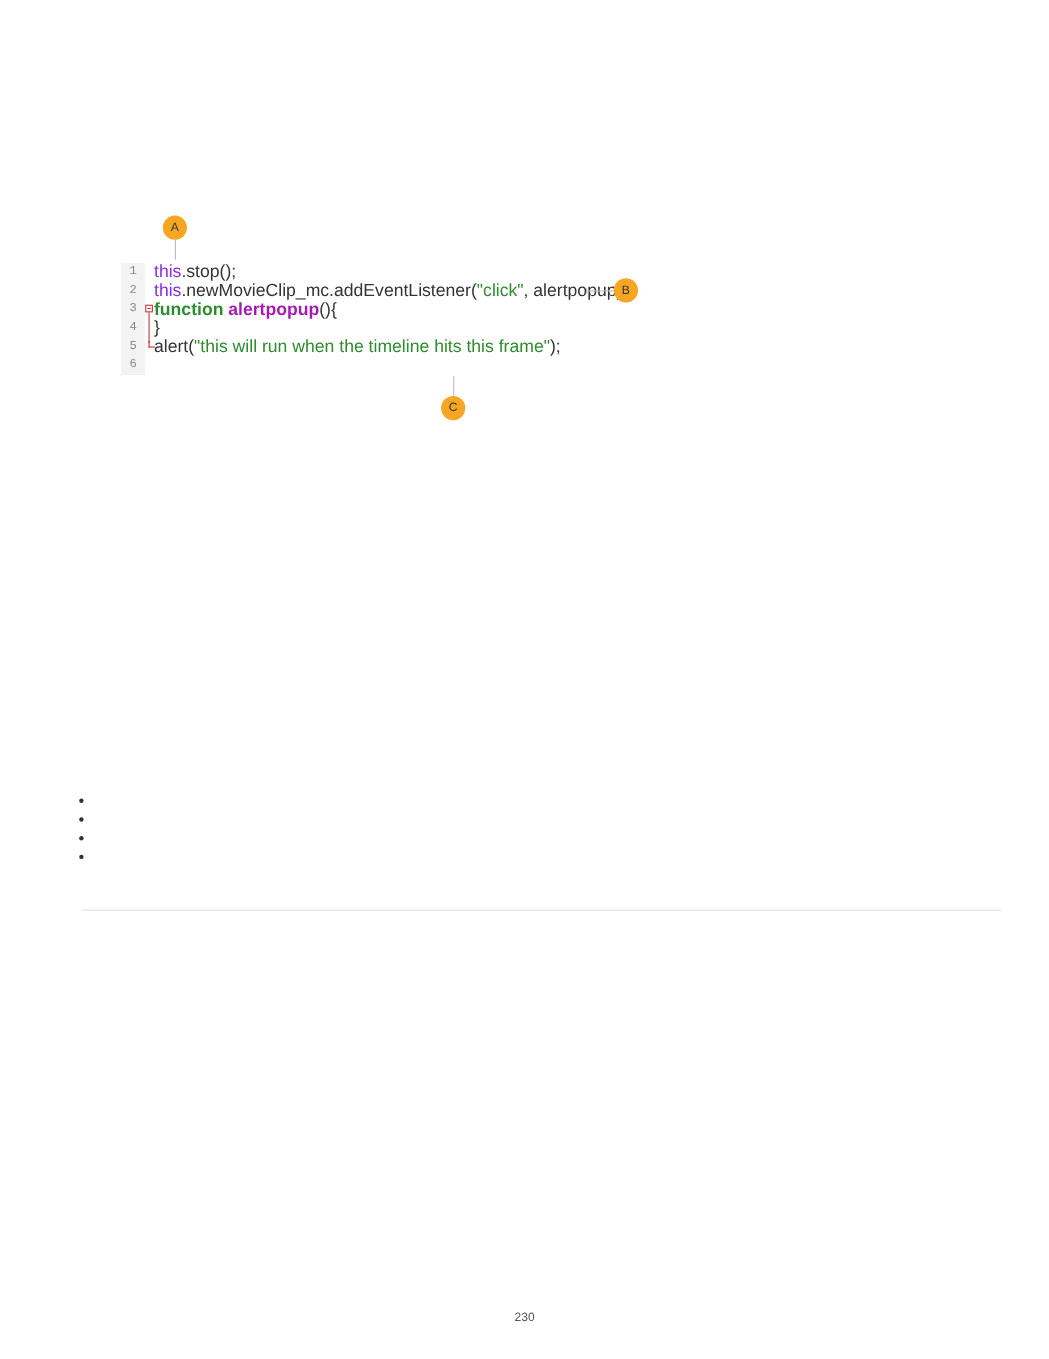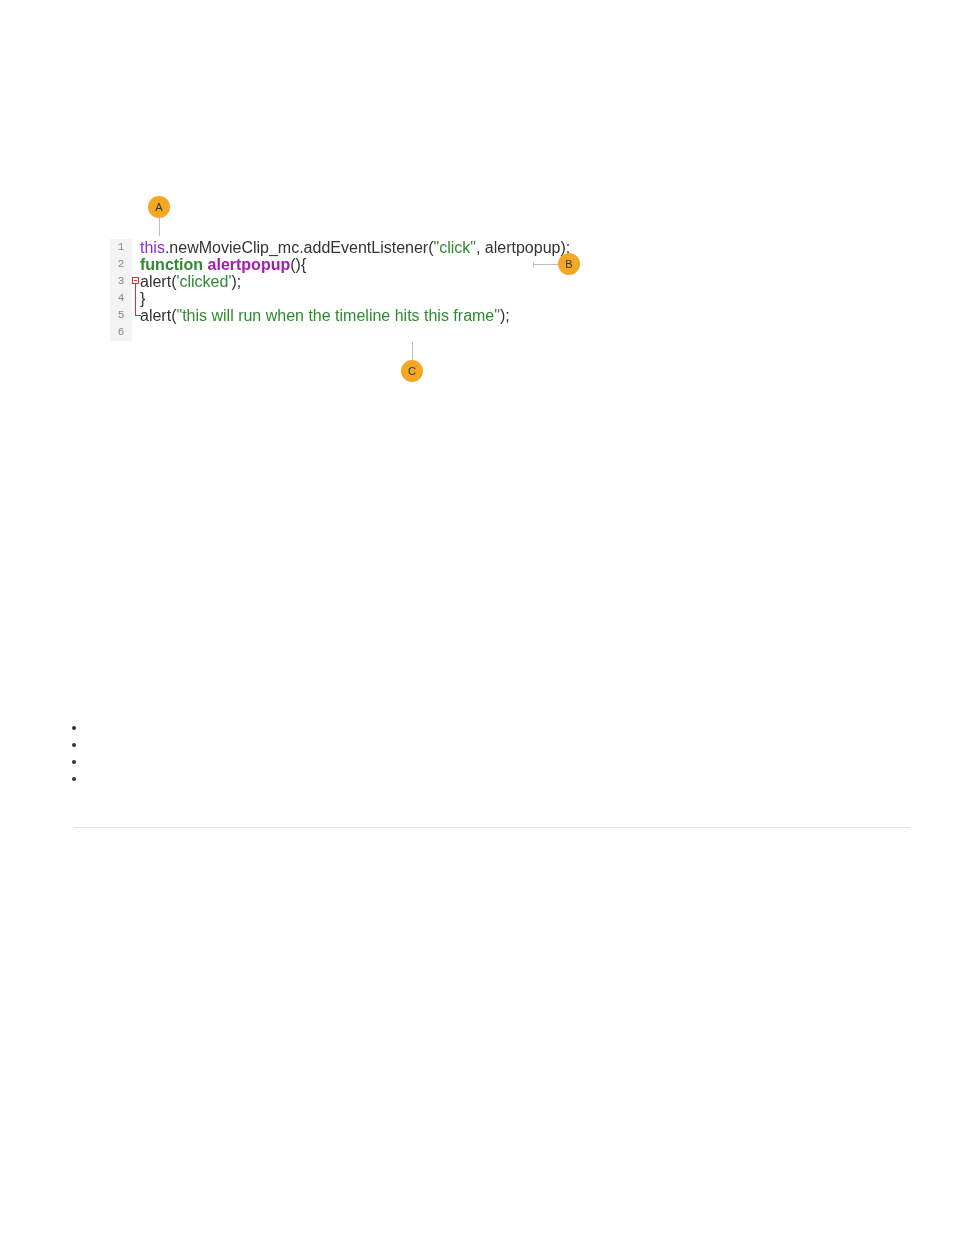--- a/index.html
+++ b/index.html
@@ -154,23 +154,23 @@
       <div>4</div>
       <div>5</div>
       <div>6</div>
     </div>
 
     <div class="fold-box" style="top: 87px;"></div>
     <div class="fold-line" style="top: 94px; height: 28px;"></div>
     <div class="fold-elbow" style="top: 120px;"></div>
 
     <div class="code-lines">
+      <div class="line"><span class="tok-this">this</span><span class="tok-plain">.stop();</span></div>
       <div class="line"><span class="tok-this">this</span><span class="tok-plain">.newMovieClip_mc.addEventListener(</span><span class="tok-str">"click"</span><span class="tok-plain">, alertpopup);</span></div>
       <div class="line"><span class="tok-kw">function</span><span> </span><span class="tok-fn">alertpopup</span><span class="tok-plain">(){</span></div>
-      <div class="line"><span class="tok-plain">  alert(</span><span class="tok-str">'clicked'</span><span class="tok-plain">);</span></div>
       <div class="line"><span class="tok-plain">}</span></div>
       <div class="line"><span class="tok-plain">alert(</span><span class="tok-str">"this will run when the timeline hits this frame"</span><span class="tok-plain">);</span></div>
     </div>
 
     <div class="leader-tick" style="left: 423px; top: 72px;"></div>
     <div class="leader leader-h" style="left: 423px; top: 74px; width: 25px;"></div>
     <div class="callout" style="left: 448px; top: 63px;"><span>B</span></div>
 
     <div class="leader leader-v" style="left: 302px; top: 152px; height: 18px;"></div>
     <div class="callout" style="left: 291px; top: 170px;"><span>C</span></div>
@@ -181,14 +181,15 @@
     <ul>
       <li></li>
       <li></li>
       <li></li>
       <li></li>
     </ul>
   </div>
 
   <div class="rule"></div>
 
+  <div class="page-number">230</div>
 
 </div>
 
 </body></html>

